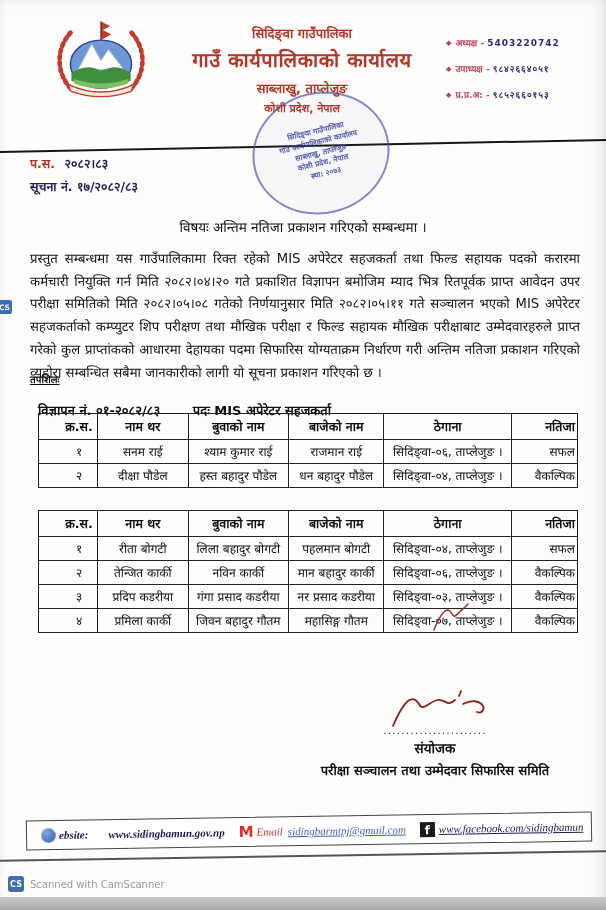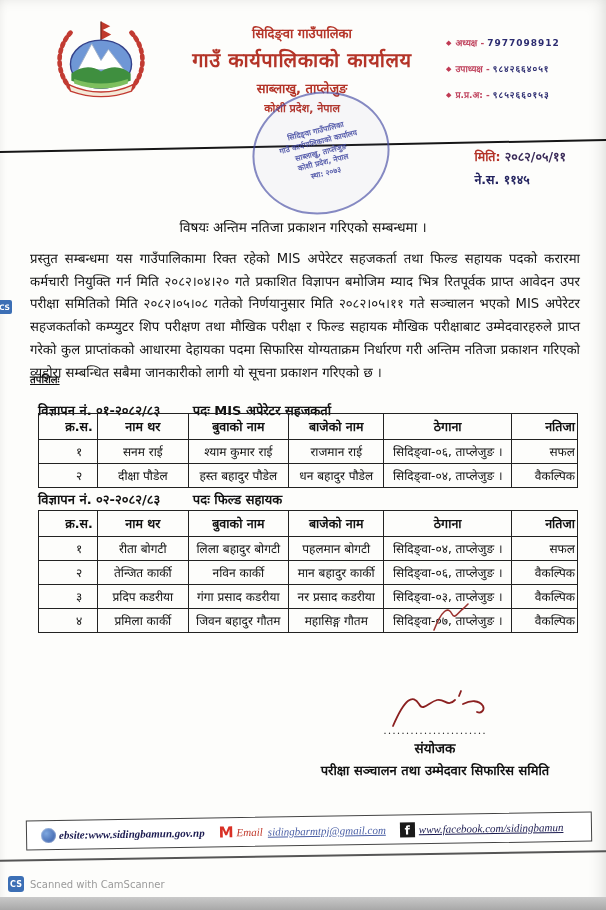--- a/index.html
+++ b/index.html
@@ -64,21 +64,21 @@
   .dotline{font-size:11px;letter-spacing:1px;color:#333;}
   .sign-role{font-size:13.5px;font-weight:bold;color:#111;margin-top:2px;}
   .sign-committee{font-size:13px;font-weight:bold;color:#111;margin-top:4px;white-space:nowrap;}
   
   .footerbar{position:absolute;left:26px;right:14px;top:816px;height:28px;border:1.3px solid #444;
              transform:rotate(-0.9deg);display:flex;align-items:center;font-family:"Liberation Serif",serif;
              font-style:italic;font-size:11px;background:#fff;}
   .f-seg{display:flex;align-items:center;margin-left:14px;white-space:nowrap;}
   .globe-ic{width:15px;height:15px;border-radius:50%;background:radial-gradient(circle at 35% 35%,#7fa8e0,#2b4f9e);
             display:inline-block;margin-right:3px;box-shadow:inset 0 0 2px #fff;}
-  .web-label{color:#1b1b50;font-weight:bold;margin-right:0;}
+  .web-label{color:#1b1b50;font-weight:bold;margin-right:20px;}
   .web-val{color:#1b1b50;font-weight:bold;}
   .gmail-ic{color:#d93025;font-weight:bold;font-style:normal;font-size:15px;margin:0 3px 0 0;font-family:"DejaVu Sans",sans-serif;}
   .em-label{color:#c0392b;margin-right:5px;}
   .em-val{color:#4a5fa5;text-decoration:underline;}
   .fb-ic{width:15px;height:15px;background:#1a1a1a;color:#fff;font-style:normal;font-weight:bold;
          font-family:"DejaVu Sans",sans-serif;font-size:12px;display:inline-flex;align-items:flex-end;
          justify-content:center;margin-right:4px;}
   .fb-val{color:#1b1b50;text-decoration:underline;}
   .rule-bottom{position:absolute;left:-6px;right:-6px;top:855px;height:1.6px;background:#555;transform:rotate(-0.9deg);}
   
@@ -114,21 +114,21 @@
     <div class="org-top">सिदिङ्वा गाउँपालिका</div>
     <div class="org-main">गाउँ कार्यपालिकाको कार्यालय</div>
     <div class="org-place">साब्लाखु, ताप्लेजुङ</div>
     <div class="org-prov">कोशी प्रदेश, नेपाल</div>
   </div>
 
   <div class="contacts">
     <div class="contact-row">
       <span class="bullet">◆</span>
       <span class="contact-label">अध्यक्ष -</span>
-      <span class="contact-num">7977098912</span>
+      <span class="contact-num">5403220742</span>
     </div>
     <div class="contact-row">
       <span class="bullet">◆</span>
       <span class="contact-label">उपाध्यक्ष -</span>
       <span class="contact-num">९८४२६६४०५१</span>
     </div>
     <div class="contact-row">
       <span class="bullet">◆</span>
       <span class="contact-label">प्र.प्र.अ: -</span>
       <span class="contact-num">९८५२६६०१५३</span>
@@ -138,26 +138,26 @@
   <div class="rule-top"></div>
 
   <div class="stamp">
     <div>सिदिङ्वा गाउँपालिका</div>
     <div>गाउँ कार्यपालिकाको कार्यालय</div>
     <div>साब्लाखु, ताप्लेजुङ</div>
     <div>कोशी प्रदेश, नेपाल</div>
     <div>स्था: २०७३</div>
   </div>
 
-  <div class="refs-right">
+  <div class="refs-left">
     <div>
-      <span class="miti-label">मिति:</span>
-      <span class="miti-value">२०८२/०५/११</span>
-    </div>
-    <div class="nesa">ने.स. ११४५</div>
+      <span class="ps-label">प.स.</span>
+      <span class="ps-value">२०८२।८३</span>
+    </div>
+    <div class="suchana">सूचना नं. १७/२०८२/८३</div>
   </div>
 
   <div class="subject">विषयः अन्तिम नतिजा प्रकाशन गरिएको सम्बन्धमा ।</div>
 
   <p class="bodytext">प्रस्तुत सम्बन्धमा यस गाउँपालिकामा रिक्त रहेको MIS अपेरेटर सहजकर्ता तथा फिल्ड सहायक पदको करारमा कर्मचारी नियुक्ति गर्न मिति २०८२।०४।२० गते प्रकाशित विज्ञापन बमोजिम म्याद भित्र रितपूर्वक प्राप्त आवेदन उपर परीक्षा समितिको मिति २०८२।०५।०८ गतेको निर्णयानुसार मिति २०८२।०५।११ गते सञ्चालन भएको MIS अपेरेटर सहजकर्ताको कम्प्युटर शिप परीक्षण तथा मौखिक परीक्षा र फिल्ड सहायक मौखिक परीक्षाबाट उम्मेदवारहरुले प्राप्त गरेको कुल प्राप्तांकको आधारमा देहायका पदमा सिफारिस योग्यताक्रम निर्धारण गरी अन्तिम नतिजा प्रकाशन गरिएको व्यहोरा सम्बन्धित सबैमा जानकारीको लागी यो सूचना प्रकाशन गरिएको छ ।</p>
   <div class="tapasil">तपशिलः</div>
 
   <div class="adline adline1">
     <span>विज्ञापन नं. ०१-२०८२/८३</span><span class="gap"></span>
     <span>पदः MIS अपेरेटर सहजकर्ता</span>
@@ -186,24 +186,20 @@
           <td>२</td>
           <td>दीक्षा पौडेल</td>
           <td>हस्त बहादुर पौडेल</td>
           <td>धन बहादुर पौडेल</td>
           <td>सिदिङ्वा-०४, ताप्लेजुङ ।</td>
           <td>वैकल्पिक</td>
         </tr>
       </tbody>
     </table>
 
-  <div class="adline adline2">
-    <span>विज्ञापन नं. ०२-२०८२/८३</span><span class="gap"></span>
-    <span>पदः फिल्ड सहायक</span>
-  </div>
   <table class="results table2">
       <thead>
         <tr>
           <th>क्र.स.</th>
           <th>नाम थर</th>
           <th>बुवाको नाम</th>
           <th>बाजेको नाम</th>
           <th>ठेगाना</th>
           <th>नतिजा</th>
         </tr>

